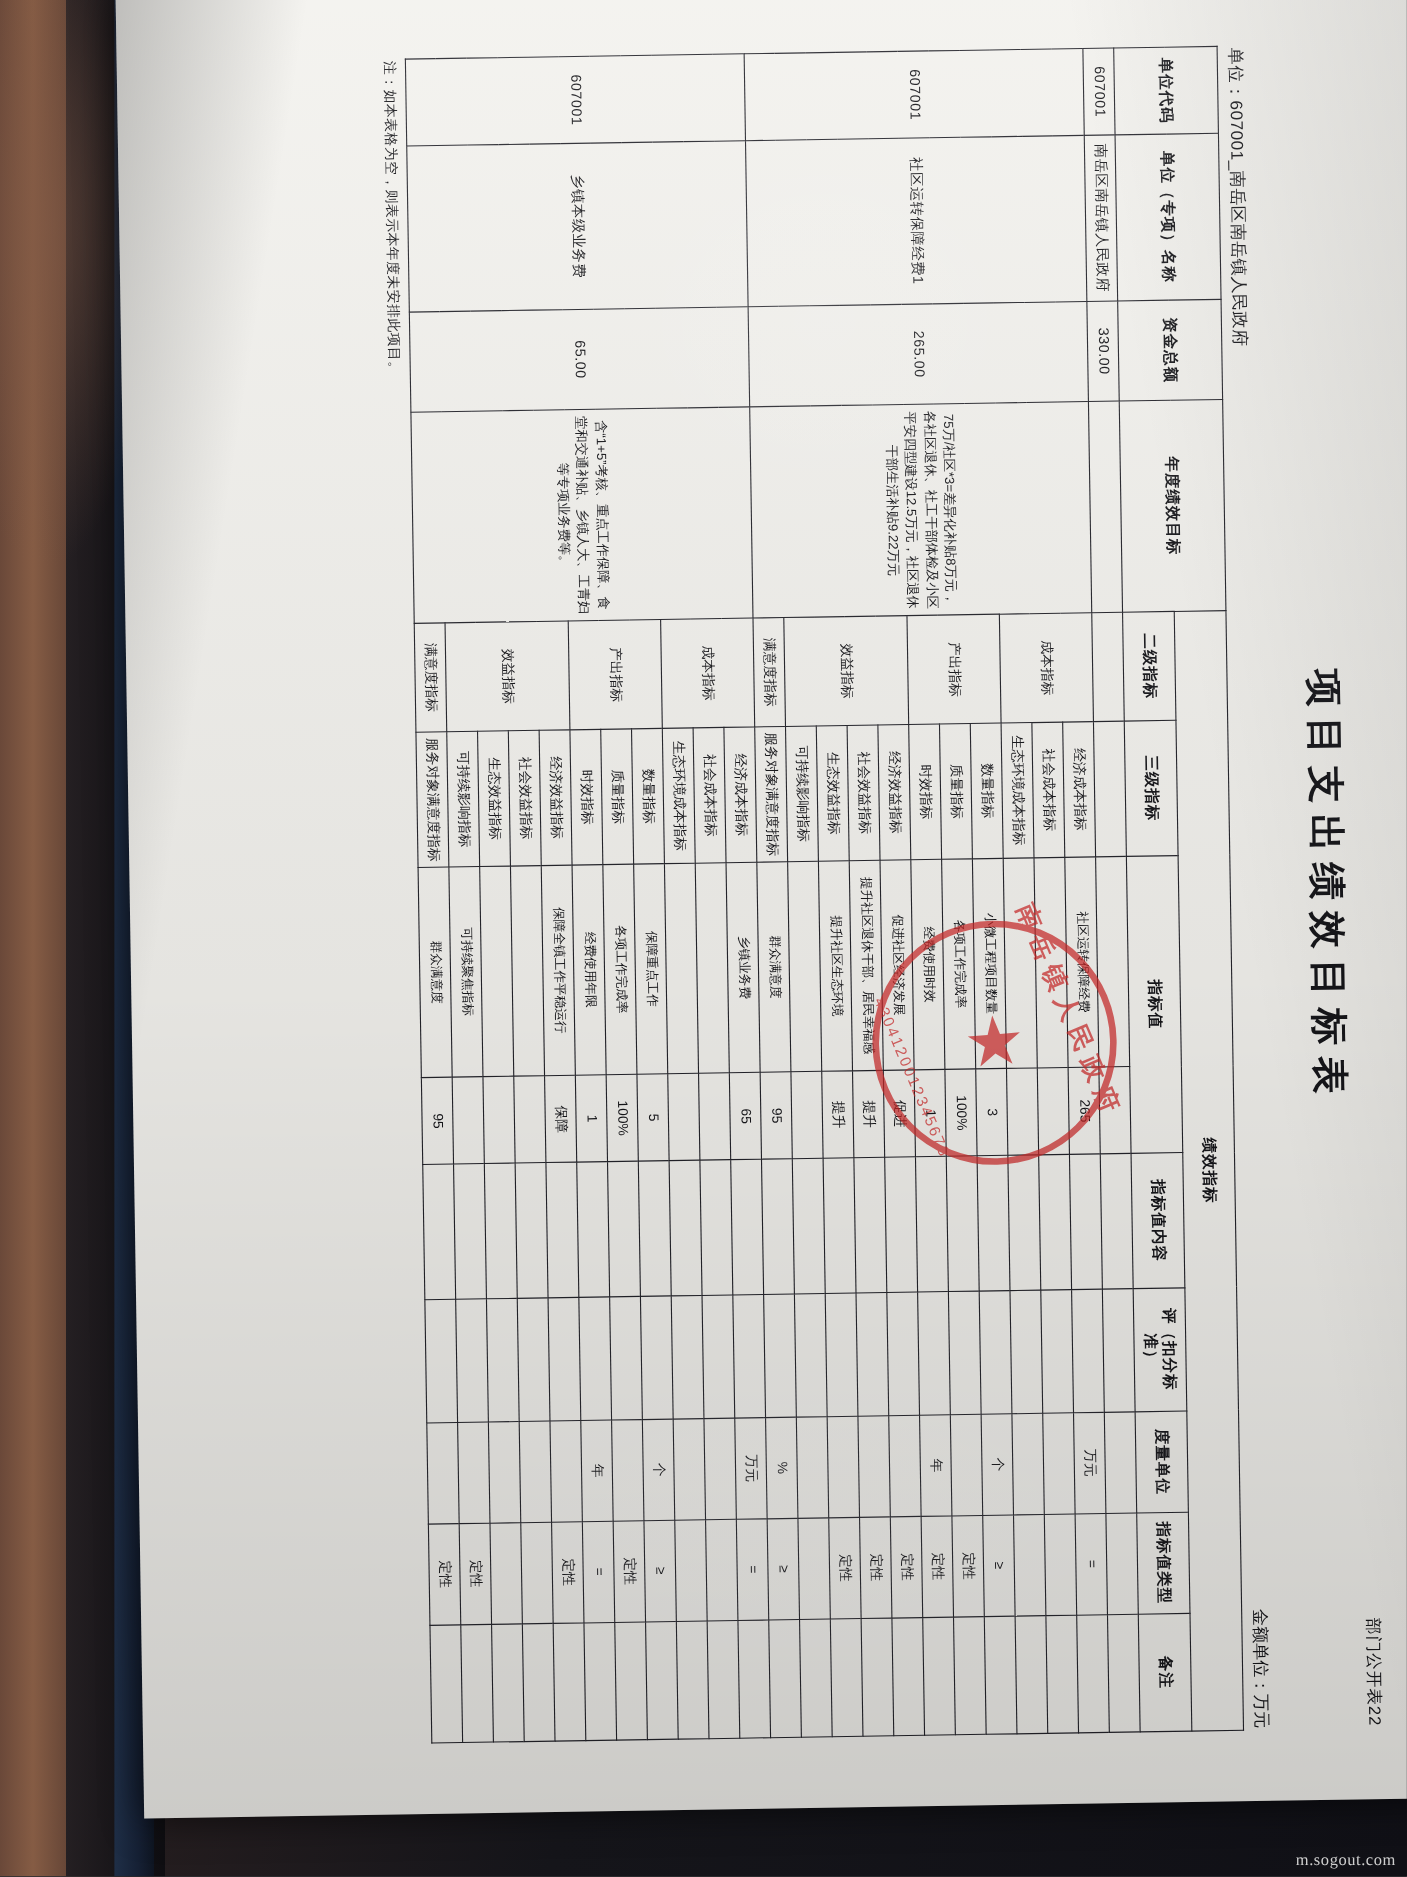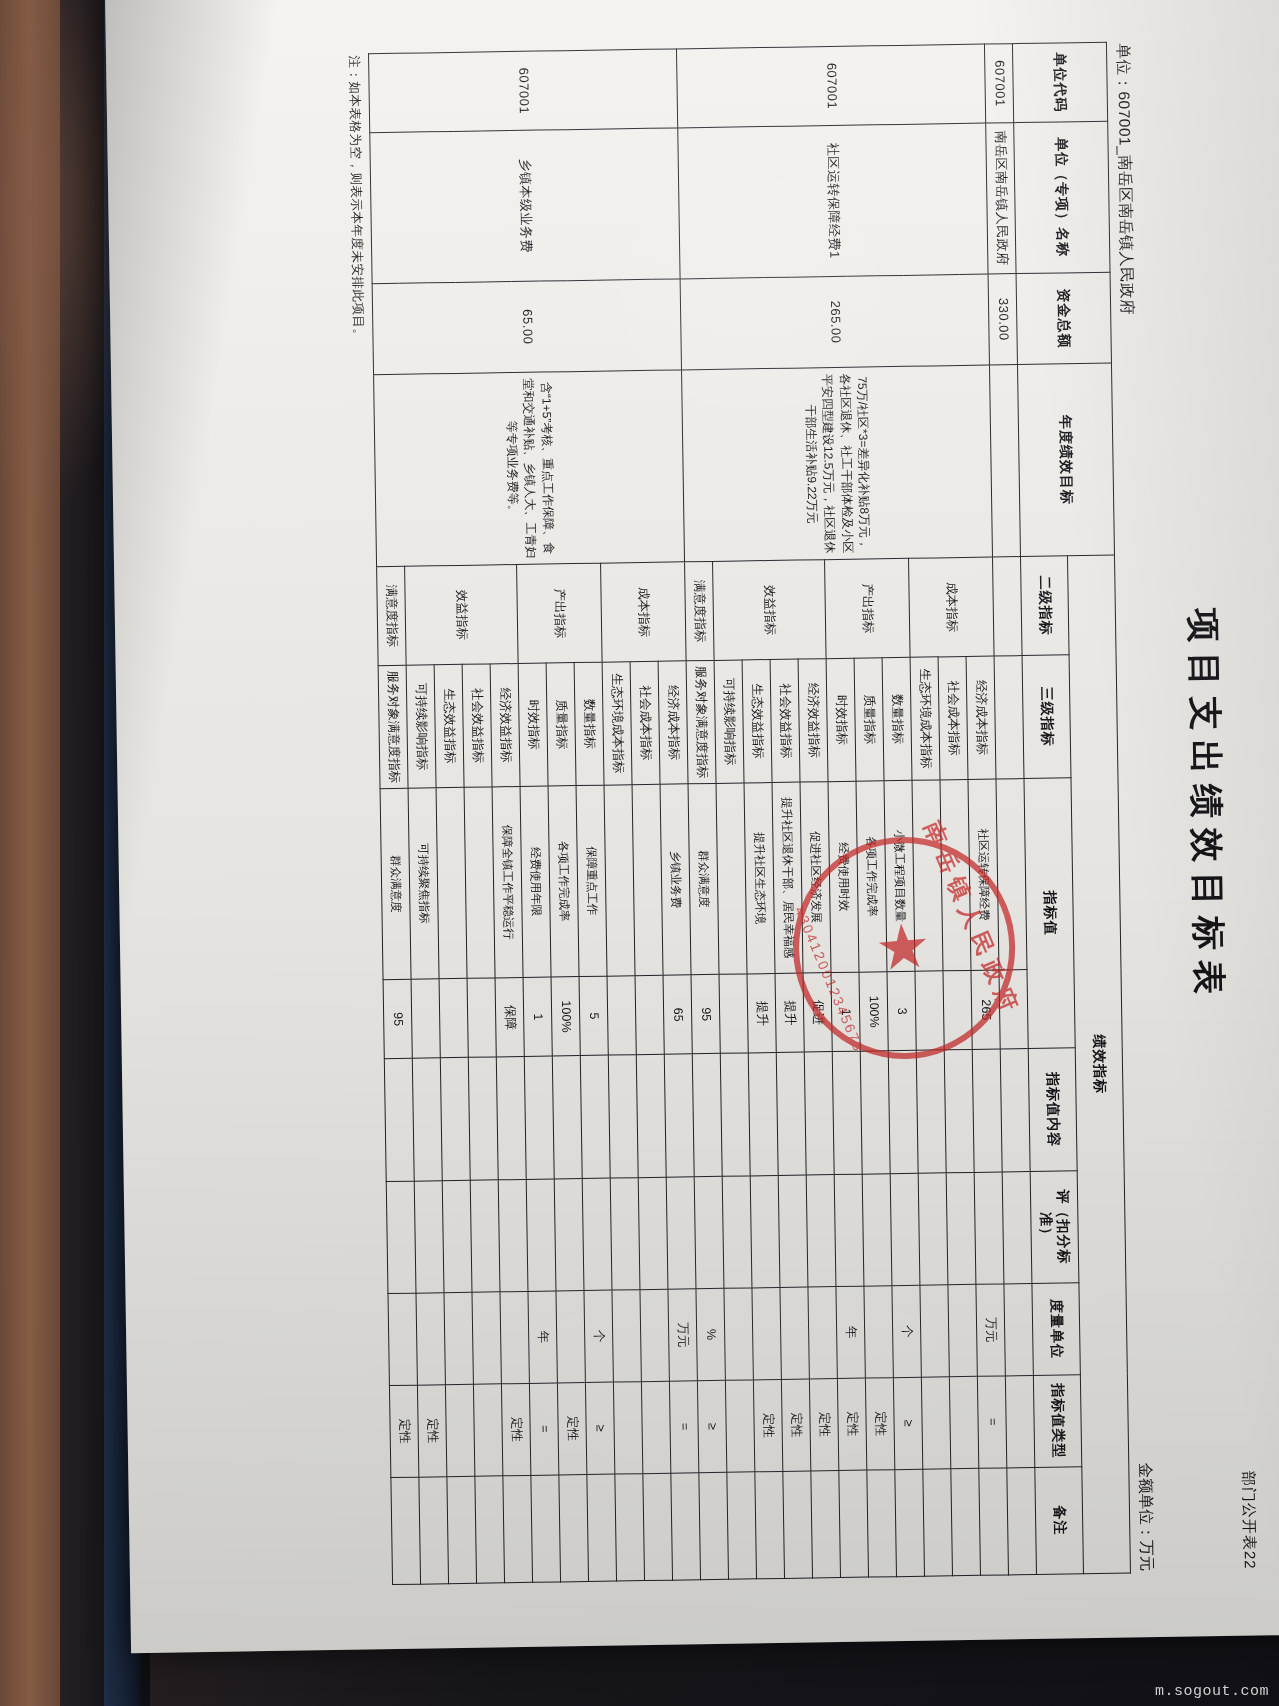--- a/index.html
+++ b/index.html
@@ -197,21 +197,21 @@
     letter-spacing: 2px;
   }
 
   
   .site-mark {
     position: absolute;
     right: 10px;
     bottom: 6px;
     color: #cfcfcf;
     font-size: 15px;
-    font-family: Liberation Mono, monospace;
+    font-family: Liberation Serif, serif;
     letter-spacing: .5px;
   }
   
   .glare1 {
     position: absolute; left: 430px; top: 120px; width: 420px; height: 380px;
     background: radial-gradient(ellipse at center, rgba(255,255,255,.10), rgba(255,255,255,0) 70%);
     pointer-events: none;
   }
   .glare2 {
     position: absolute; left: 160px; top: 1180px; width: 900px; height: 420px;

